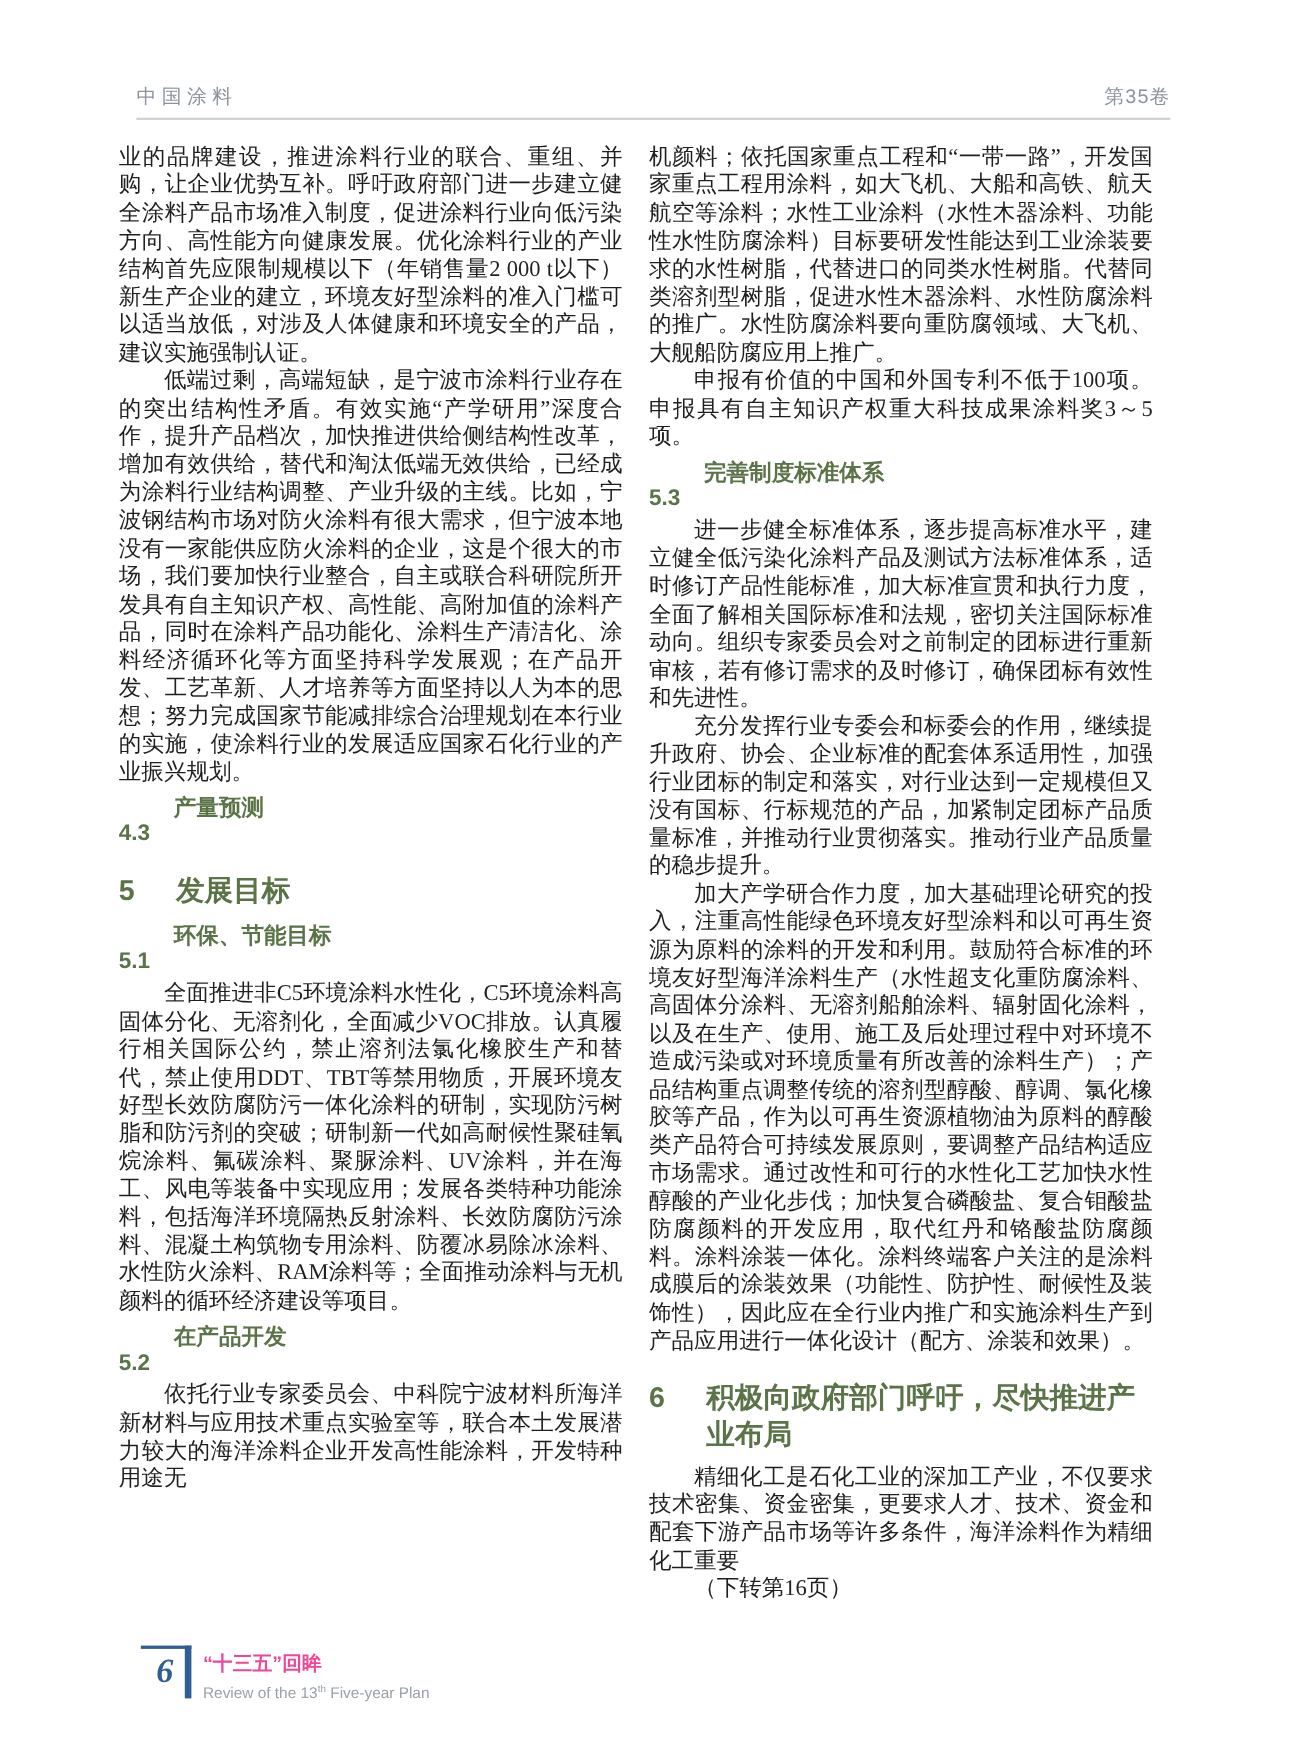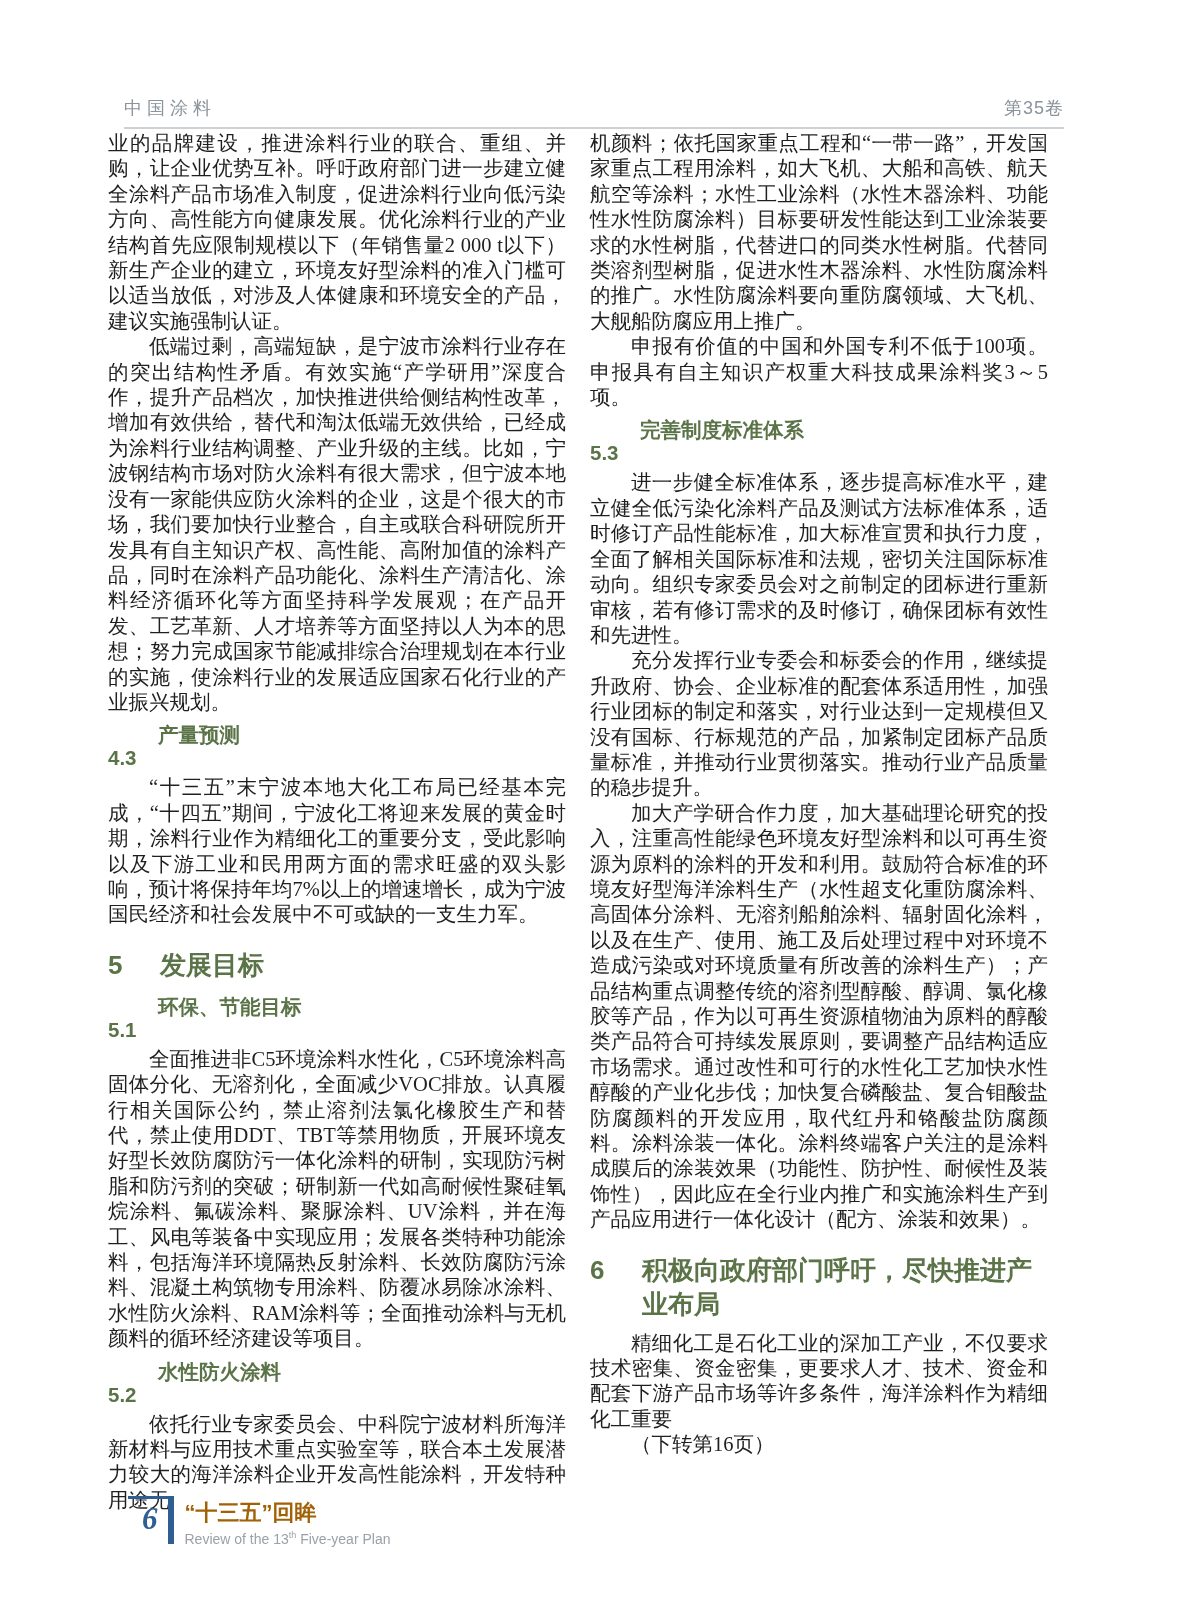--- a/index.html
+++ b/index.html
@@ -9,21 +9,21 @@
     font-family:"Liberation Serif","DejaVu Serif",serif;
   }
   
   .header { position:absolute; top:76px; left:124px; width:940px; }
   .header-row {
     display:flex; justify-content:space-between; align-items:baseline;
     font-family:"Liberation Sans","DejaVu Sans",sans-serif;
     color:#8b939b; font-size:18px;
   }
   .journal-name { letter-spacing:5px; }
-  .volume-label { letter-spacing:1px;margin-top:20px; }
+  .volume-label { letter-spacing:1px; }
   .header-rule { border-bottom:2px solid #ccd1d6; margin-top:7px; }
 
   
   .content { position:absolute; top:131px; left:108px; width:940px; display:flex; gap:24px; }
   .col { width:458px; }
   p.body {
     margin:0; font-size:20.5px; line-height:25.4px; color:#1f1f1f;
     text-align:justify; text-indent:2em;
     font-family:"Liberation Serif","DejaVu Serif",serif;
   }
@@ -50,21 +50,21 @@
   .footer { position:absolute; left:128px; top:1496px; display:flex; align-items:flex-start; }
   .pagenum-wrap {
     border-top:3px solid #2f5e92; border-right:6px solid #2f5e92;
     padding:3px 10px 8px 14px;
   }
   .pagenum {
     font-style:italic; font-weight:bold; font-size:31px; line-height:34px;
     color:#2f5e92; font-family:"Liberation Serif","DejaVu Serif",serif;
   }
   .series { margin-left:11px; font-family:"Liberation Sans","DejaVu Sans",sans-serif; padding-top:4px; }
-  .series-title { color:#a16207; font-size:22px; font-weight:bold; line-height:25px; }
+  .series-title { color:#ec4899; font-size:18px; font-weight:bold; line-height:25px; }
   .series-sub { color:#9aa1a8; font-size:14px; line-height:17px; margin-top:2px; }
   .series-sub sup { font-size:9px; }
 </style>
 </head>
 <body>
 
 <div class="page">
 
   <div class="header">
     <div class="header-row">
@@ -76,33 +76,32 @@
 
   <div class="content">
 
     <div class="col">
       <p class="body no-indent">业的品牌建设，推进涂料行业的联合、重组、并购，让企业优势互补。呼吁政府部门进一步建立健全涂料产品市场准入制度，促进涂料行业向低污染方向、高性能方向健康发展。优化涂料行业的产业结构首先应限制规模以下（年销售量2 000 t以下）新生产企业的建立，环境友好型涂料的准入门槛可以适当放低，对涉及人体健康和环境安全的产品，建议实施强制认证。</p>
       <p class="body">低端过剩，高端短缺，是宁波市涂料行业存在的突出结构性矛盾。有效实施“产学研用”深度合作，提升产品档次，加快推进供给侧结构性改革，增加有效供给，替代和淘汰低端无效供给，已经成为涂料行业结构调整、产业升级的主线。比如，宁波钢结构市场对防火涂料有很大需求，但宁波本地没有一家能供应防火涂料的企业，这是个很大的市场，我们要加快行业整合，自主或联合科研院所开发具有自主知识产权、高性能、高附加值的涂料产品，同时在涂料产品功能化、涂料生产清洁化、涂料经济循环化等方面坚持科学发展观；在产品开发、工艺革新、人才培养等方面坚持以人为本的思想；努力完成国家节能减排综合治理规划在本行业的实施，使涂料行业的发展适应国家石化行业的产业振兴规划。</p>
       <h3 class="sub">
         <span class="num">4.3</span>
         <span class="ttl">产量预测</span>
       </h3>
-      <p class="body">“十三五”末宁波本地大化工布局已经基本完成，“十四五”期间，宁波化工将迎来发展的黄金时期，涂料行业作为精细化工的重要分支，受此影响以及下游工业和民用两方面的需求旺盛的双头影响，预计将保持年均7%以上的增速增长，成为宁波国民经济和社会发展中不可或缺的一支生力军。</p>
       <h2 class="sec">
         <span class="num">5</span>
         <span class="ttl">发展目标</span>
       </h2>
       <h3 class="sub">
         <span class="num">5.1</span>
         <span class="ttl">环保、节能目标</span>
       </h3>
       <p class="body">全面推进非C5环境涂料水性化，C5环境涂料高固体分化、无溶剂化，全面减少VOC排放。认真履行相关国际公约，禁止溶剂法氯化橡胶生产和替代，禁止使用DDT、TBT等禁用物质，开展环境友好型长效防腐防污一体化涂料的研制，实现防污树脂和防污剂的突破；研制新一代如高耐候性聚硅氧烷涂料、氟碳涂料、聚脲涂料、UV涂料，并在海工、风电等装备中实现应用；发展各类特种功能涂料，包括海洋环境隔热反射涂料、长效防腐防污涂料、混凝土构筑物专用涂料、防覆冰易除冰涂料、水性防火涂料、RAM涂料等；全面推动涂料与无机颜料的循环经济建设等项目。</p>
       <h3 class="sub">
         <span class="num">5.2</span>
-        <span class="ttl">水性防火涂料</span>
+        <span class="ttl">在产品开发</span>
       </h3>
       <p class="body">依托行业专家委员会、中科院宁波材料所海洋新材料与应用技术重点实验室等，联合本土发展潜力较大的海洋涂料企业开发高性能涂料，开发特种用途无</p>
     </div>
 
     <div class="col">
       <p class="body no-indent">机颜料；依托国家重点工程和“一带一路”，开发国家重点工程用涂料，如大飞机、大船和高铁、航天航空等涂料；水性工业涂料（水性木器涂料、功能性水性防腐涂料）目标要研发性能达到工业涂装要求的水性树脂，代替进口的同类水性树脂。代替同类溶剂型树脂，促进水性木器涂料、水性防腐涂料的推广。水性防腐涂料要向重防腐领域、大飞机、大舰船防腐应用上推广。</p>
       <p class="body">申报有价值的中国和外国专利不低于100项。申报具有自主知识产权重大科技成果涂料奖3～5项。</p>
       <h3 class="sub">
         <span class="num">5.3</span>
         <span class="ttl">完善制度标准体系</span>

